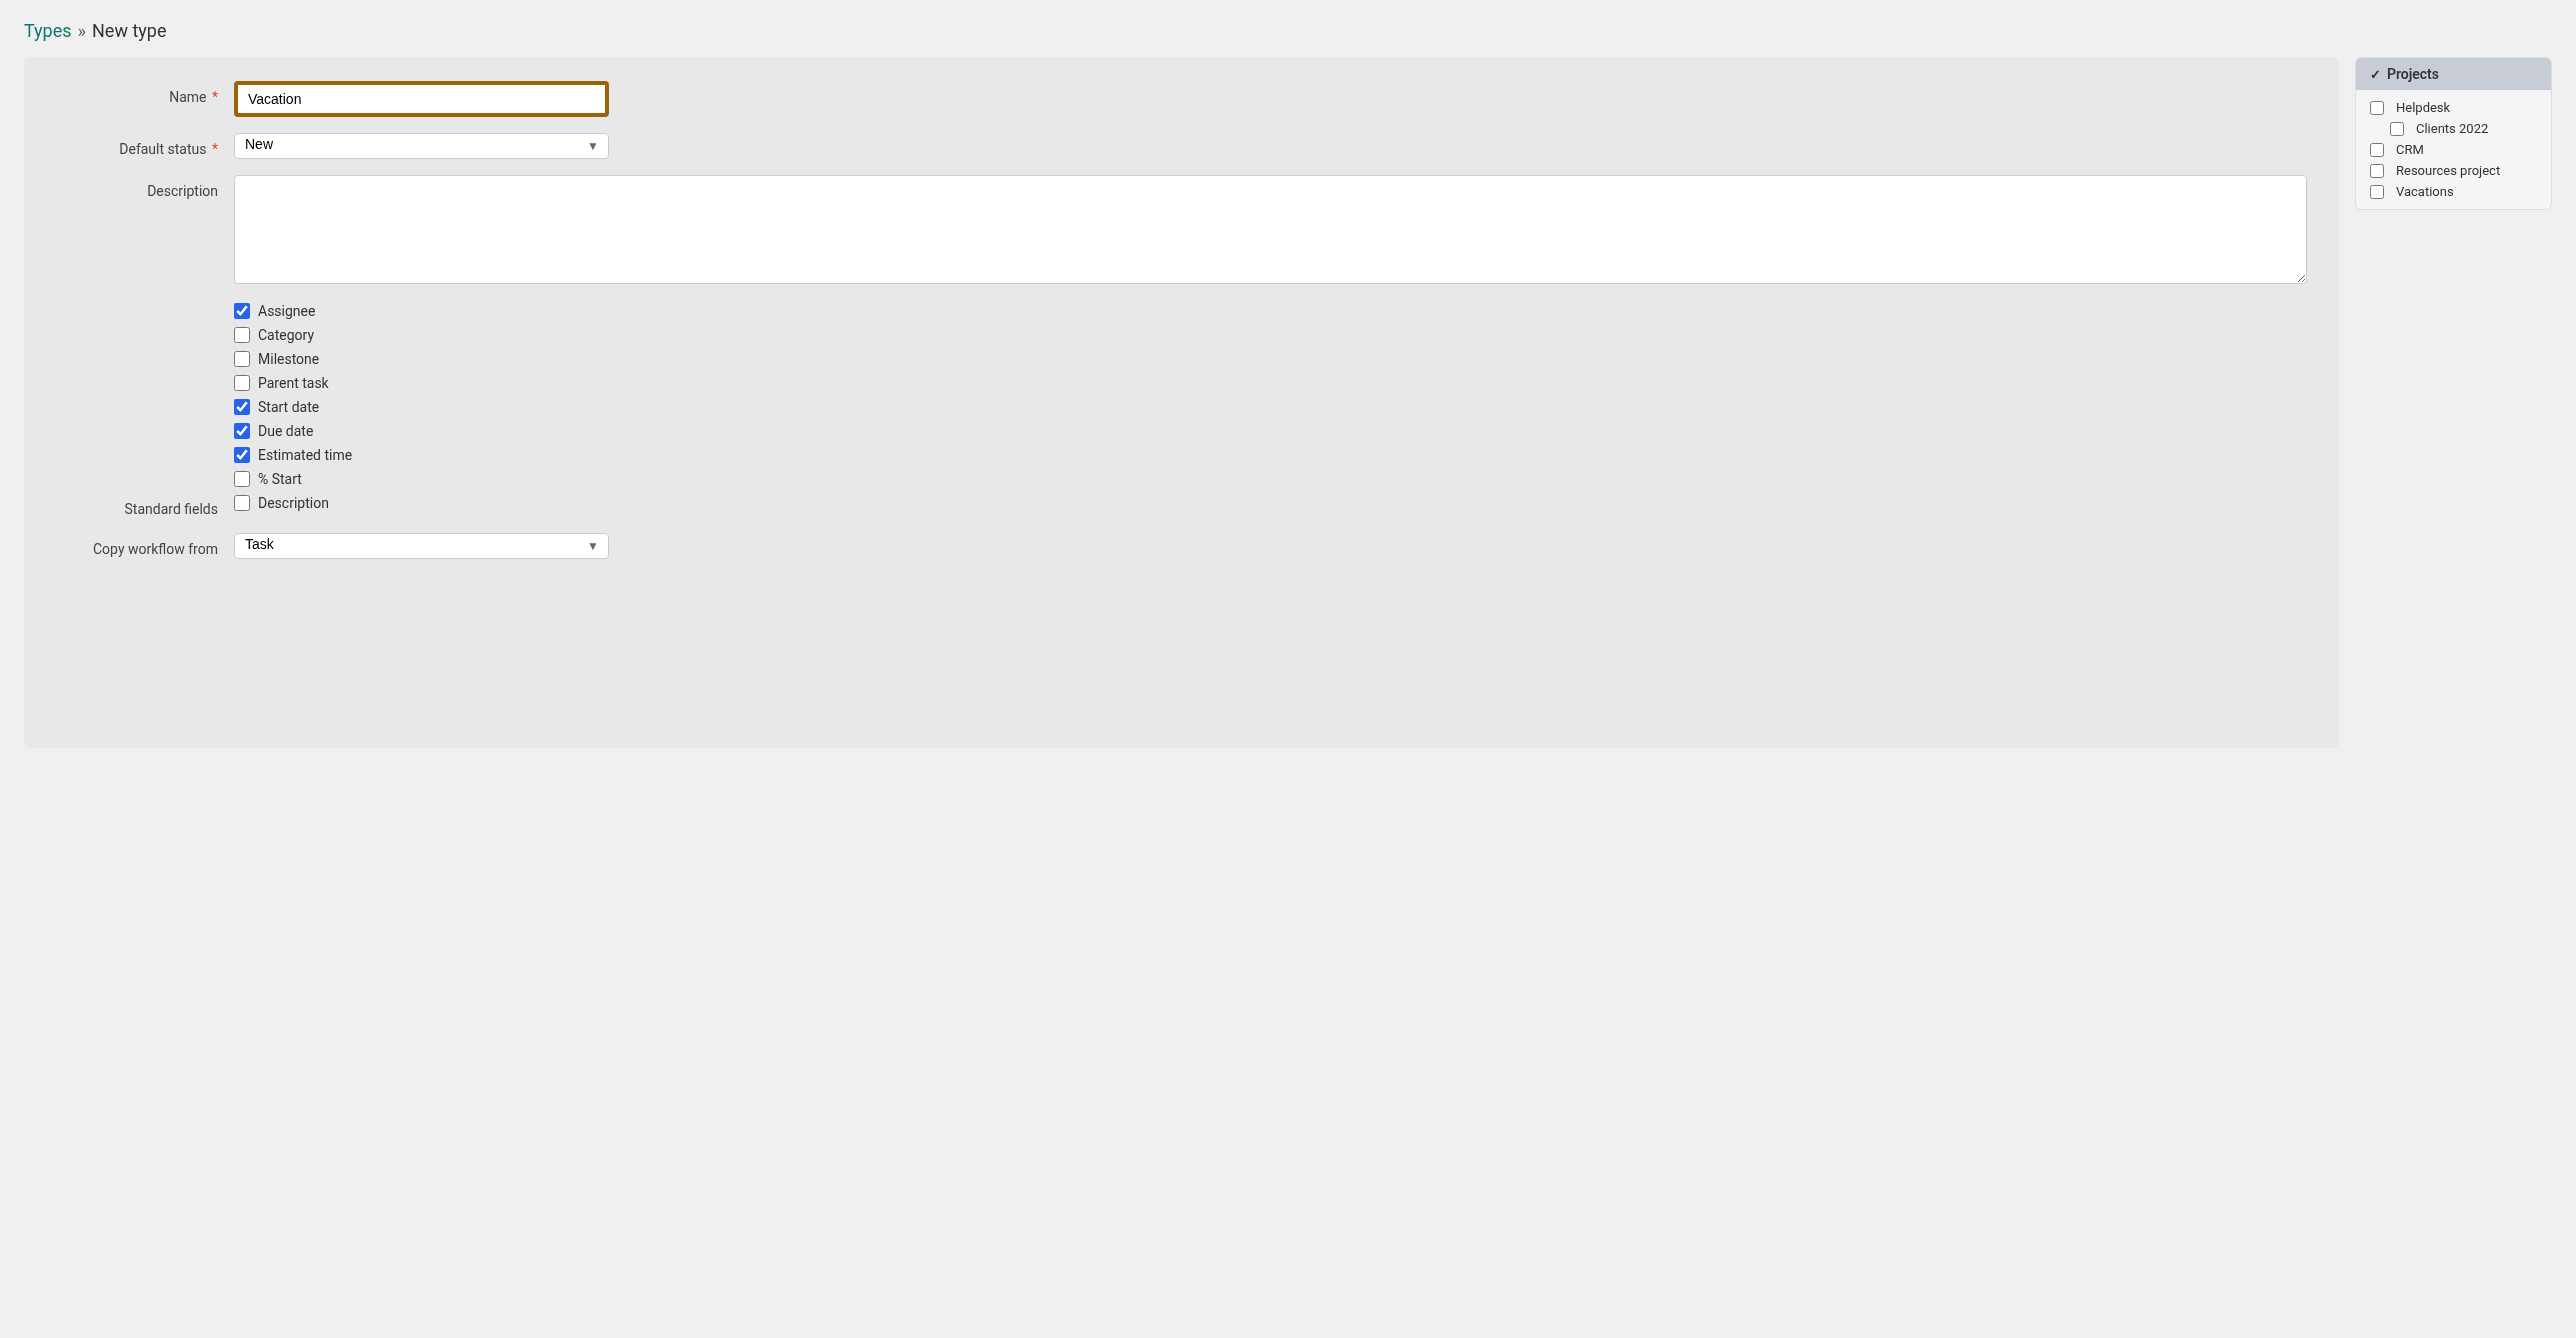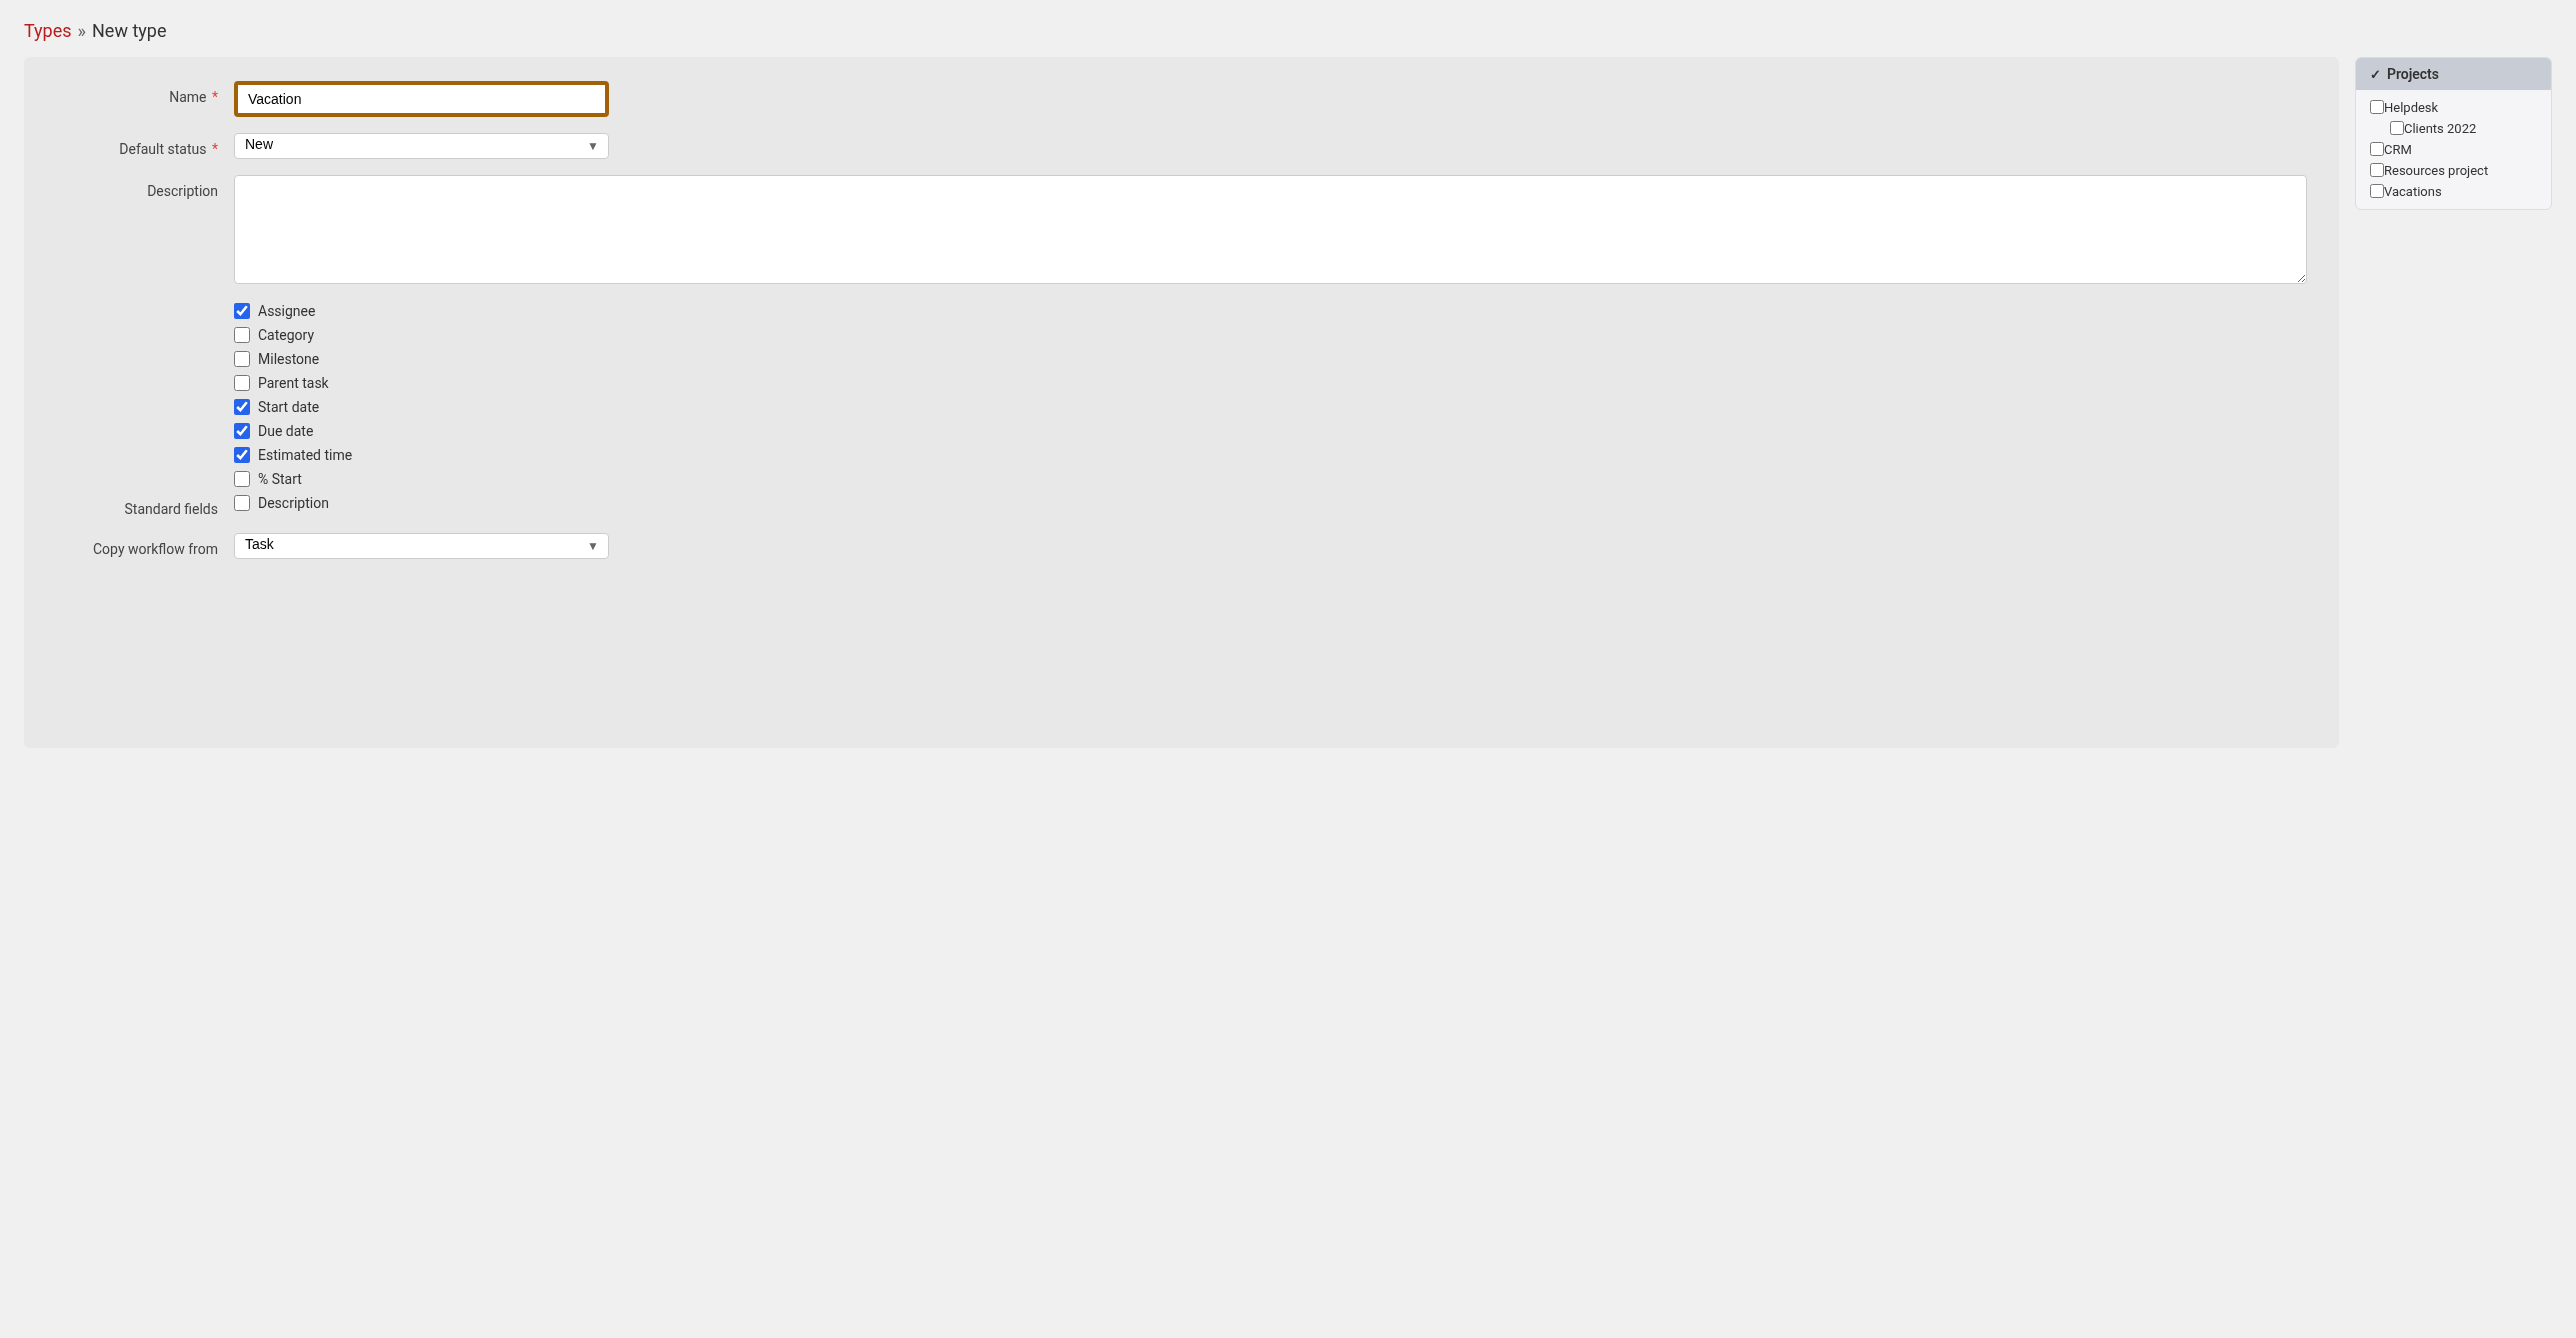--- a/index.html
+++ b/index.html
@@ -14,21 +14,21 @@
 
     .breadcrumb {
       display: flex;
       align-items: center;
       gap: 6px;
       margin-bottom: 16px;
       font-size: 18px;
     }
 
     .breadcrumb-link {
-      color: #b91c1c;
+      color: #0f766e;
       text-decoration: none;
       cursor: pointer;
     }
 
     .breadcrumb-sep {
       color: #666;
     }
 
     .breadcrumb-current {
       color: #333;
@@ -200,21 +200,22 @@
 
     .panel-body {
       padding: 10px 14px;
       display: flex;
       flex-direction: column;
       gap: 6px;
     }
 
     .panel-item {
       display: flex;
-      gap: 0;
+      align-items: center;
+      gap: 12px;
       font-size: 13px;
       color: #333;
     }
 
     .panel-item input[type="checkbox"] {
       width: 14px;
       height: 14px;
       accent-color: #2563eb;
       cursor: pointer;
     }

